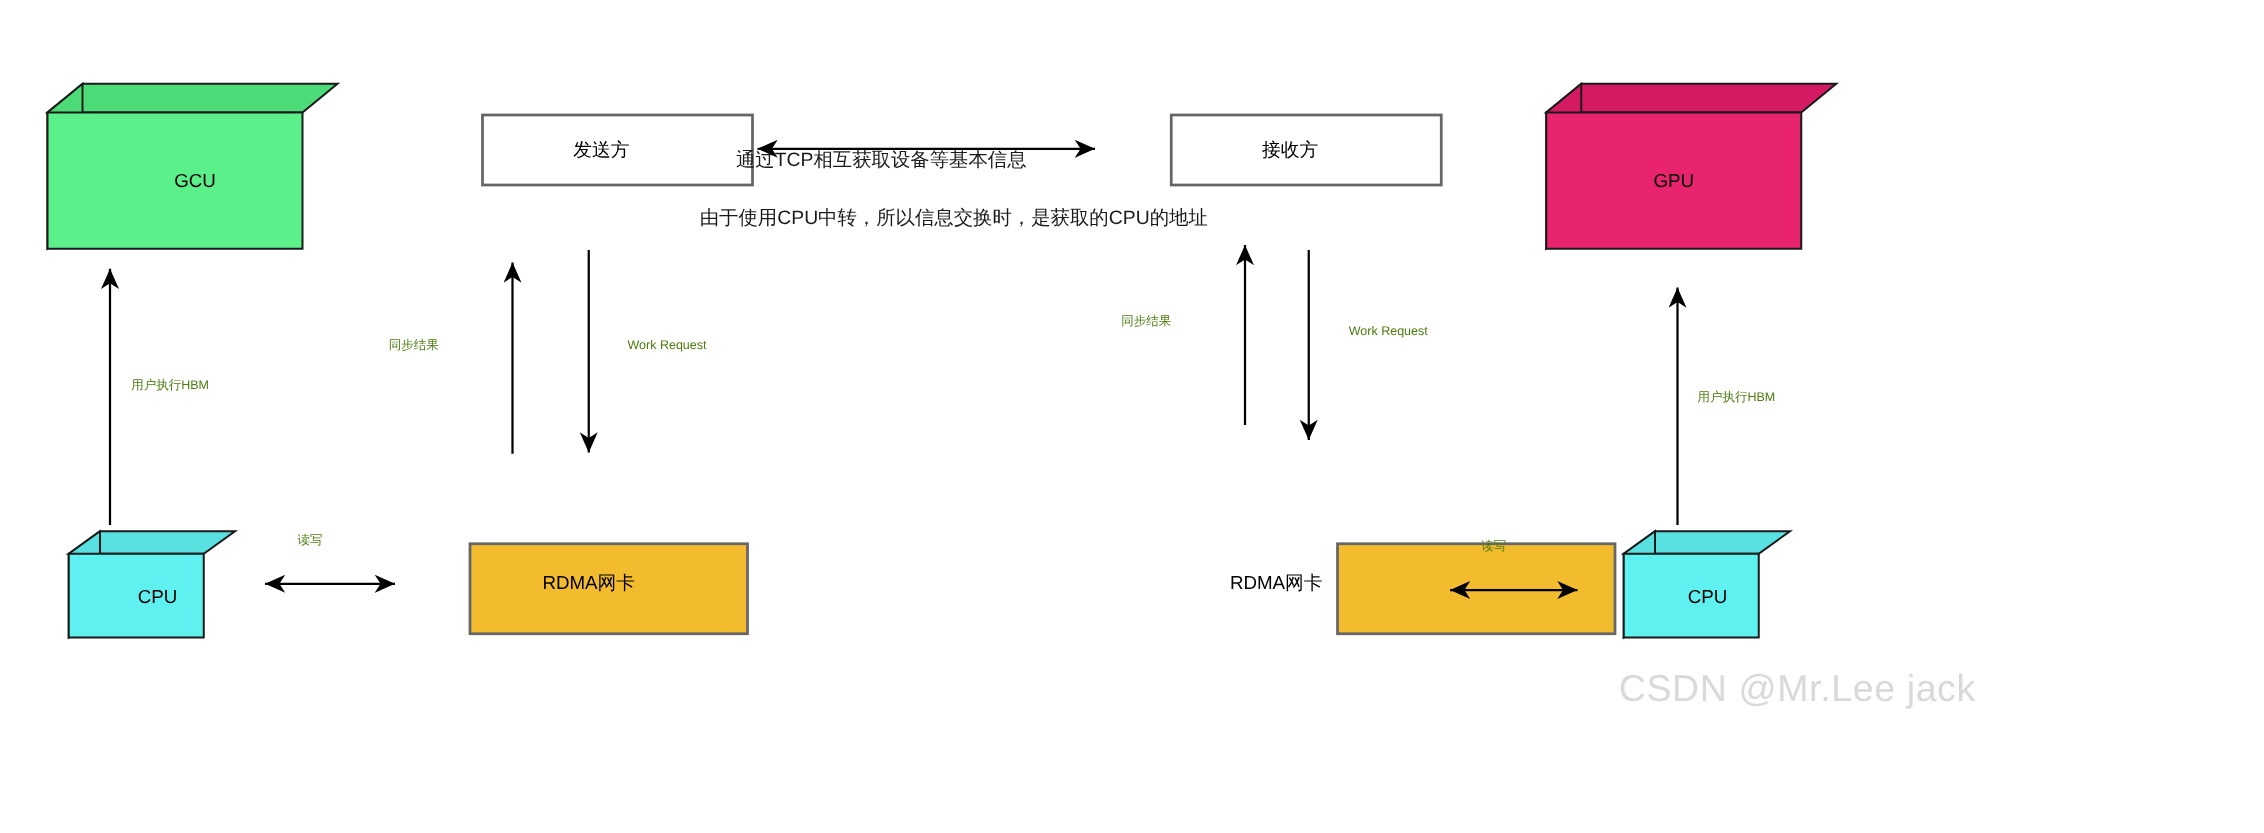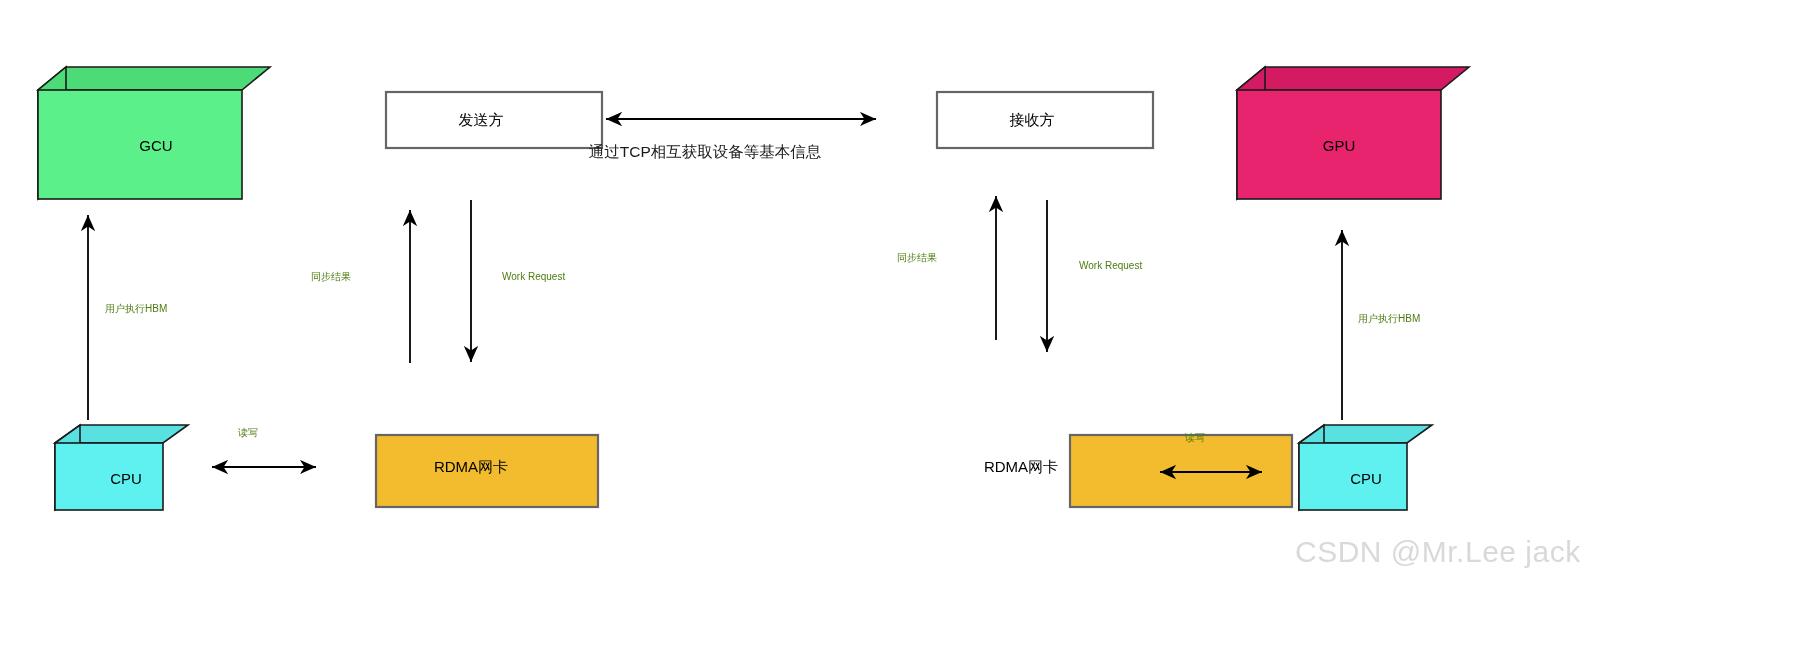--- a/index.html
+++ b/index.html
@@ -122,21 +122,22 @@
 
   <div class="box-lbl" style="left:156px; top:145px;">GCU</div>
   <div class="box-lbl" style="left:1339px; top:145px;">GPU</div>
   <div class="box-lbl" style="left:126px; top:478px;">CPU</div>
   <div class="box-lbl" style="left:1366px; top:478px;">CPU</div>
   <div class="box-lbl" style="left:471px; top:467px;">RDMA网卡</div>
   <div class="box-lbl" style="left:1021px; top:467px;">RDMA网卡</div>
   <div class="box-lbl" style="left:481px; top:120px;">发送方</div>
   <div class="box-lbl" style="left:1032px; top:120px;">接收方</div>
 
-  <div class="center-lbl" style="left:705px; top:152px;">通过TCP相互获取设备等基本信息</div>
+  <div class="center-lbl" style="left:705px; top:128px;">通过TCP相互获取设备等基本信息</div>
+  <div class="center-lbl" style="left:763px; top:175px;">由于使用CPU中转，所以信息交换时，是获取的CPU的地址</div>
 
   <div class="lbl" style="left:105px; top:303px;">用户执行HBM</div>
   <div class="lbl" style="left:311px; top:271px;">同步结果</div>
   <div class="lbl" style="left:502px; top:271px;">Work Request</div>
   <div class="lbl" style="left:238px; top:427px;">读写</div>
 
   <div class="lbl" style="left:897px; top:252px;">同步结果</div>
   <div class="lbl" style="left:1079px; top:260px;">Work Request</div>
   <div class="lbl" style="left:1358px; top:313px;">用户执行HBM</div>
   <div class="lbl" style="left:1185px; top:432px;">读写</div>

